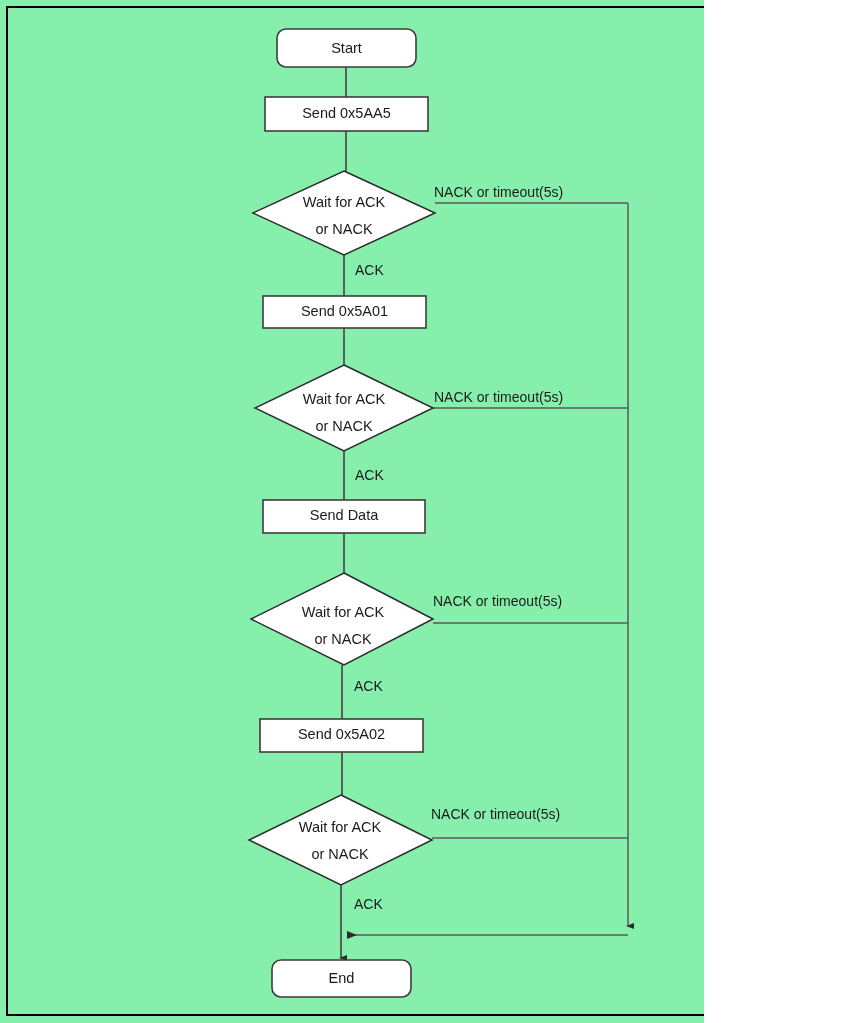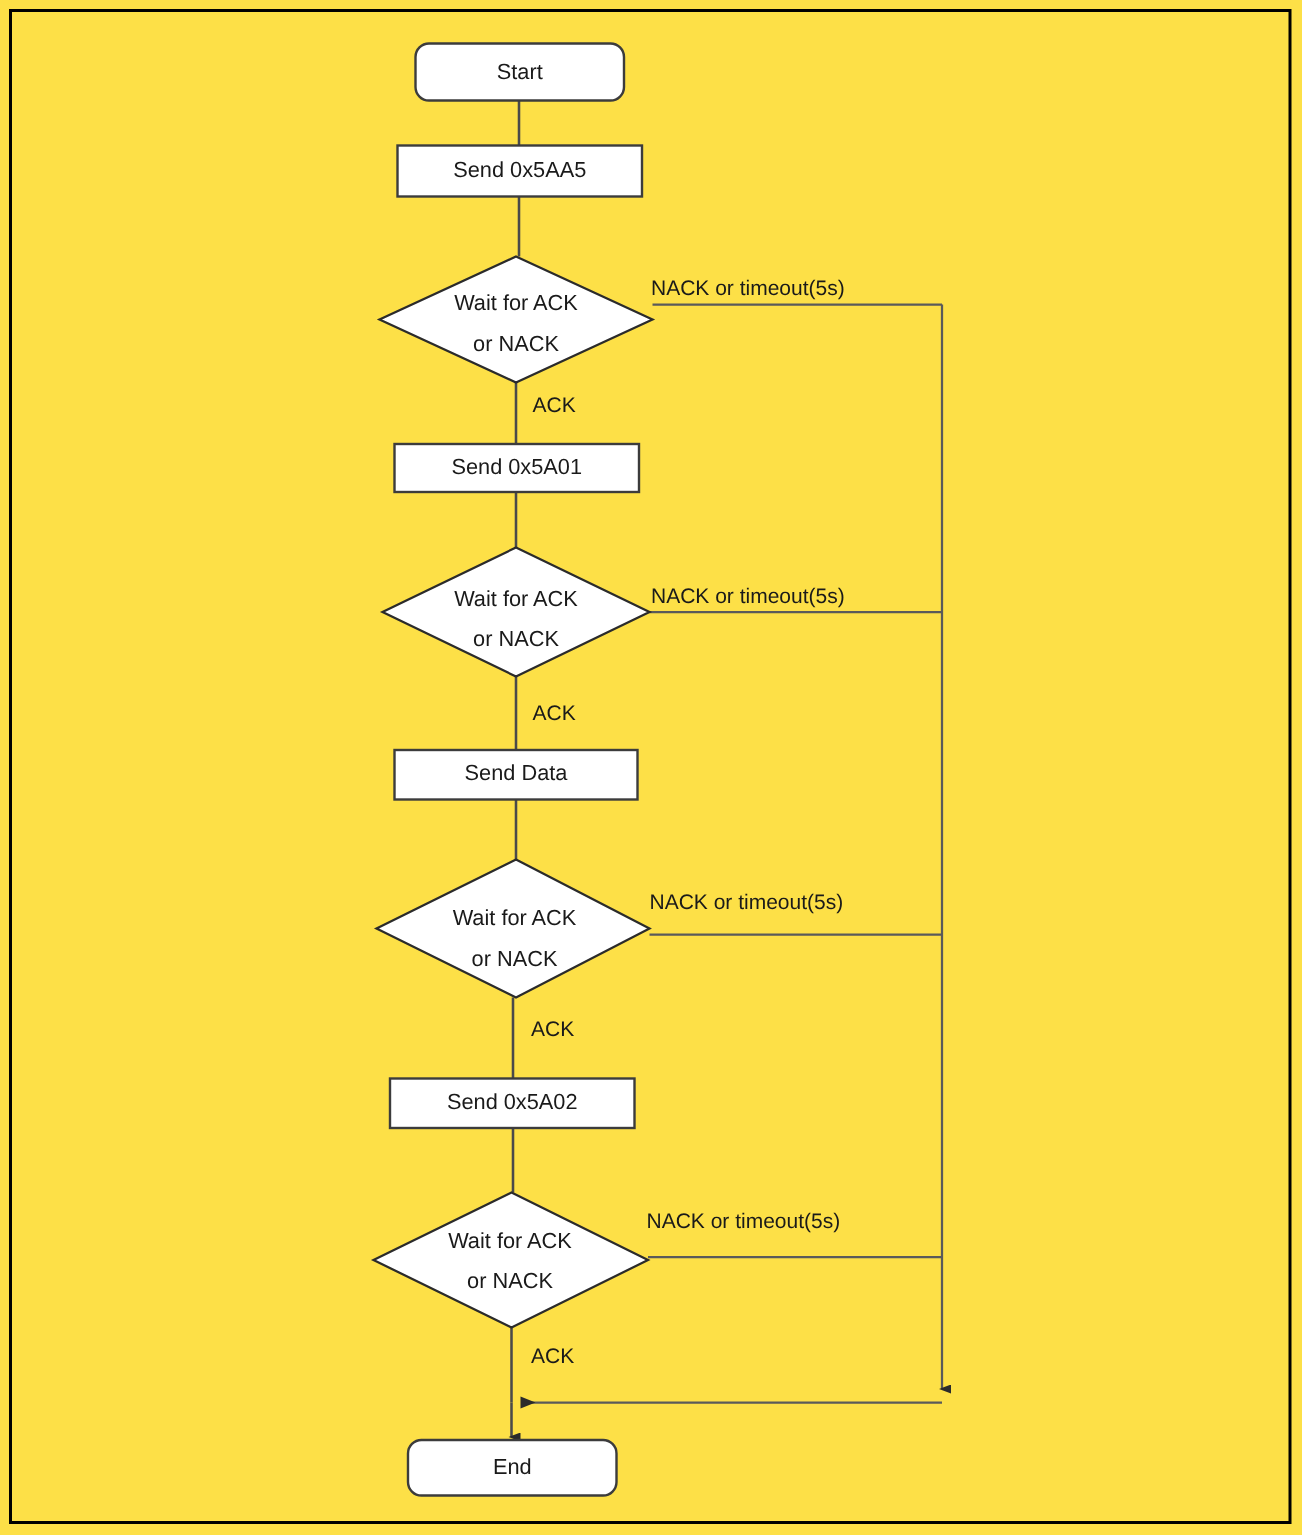--- a/index.html
+++ b/index.html
@@ -5,23 +5,23 @@
   html, body {
     margin: 0;
     padding: 0;
     background: #ffffff;
   }
   body {
     font-family: "Liberation Sans", sans-serif;
   }
   #page {
     position: relative;
-    width: 868px;
+    width: 704px;
     height: 1023px;
-    background: #fde047;
+    background: #86efac;
     overflow: hidden;
   }
   #frame {
     position: absolute;
     left: 6px;
     top: 6px;
     width: 855px;
     height: 1010px;
     border: 2px solid #000000;
     box-sizing: border-box;

